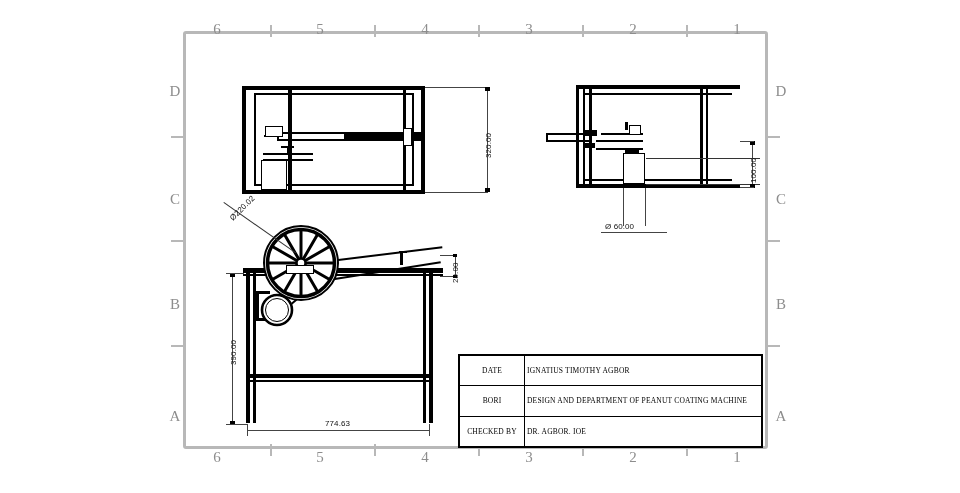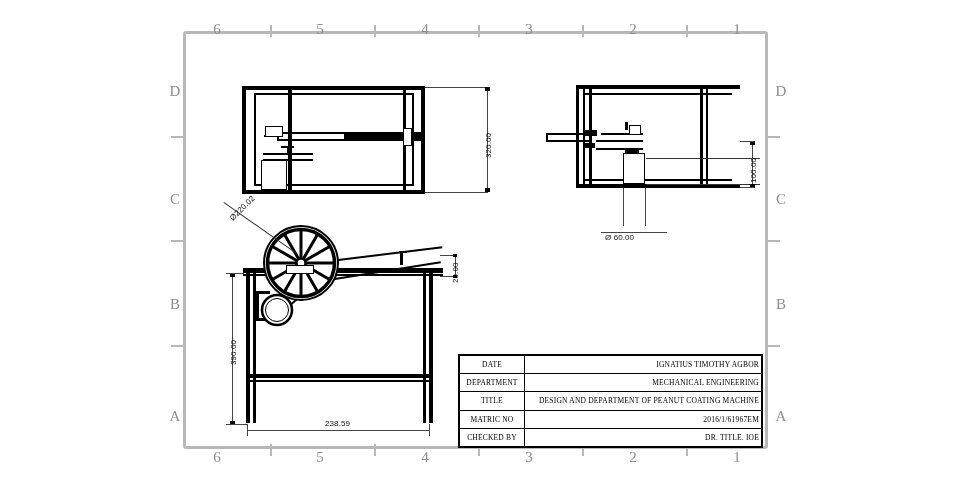--- a/index.html
+++ b/index.html
@@ -29,21 +29,21 @@
   
   #titleblock{position:absolute;left:458px;top:354px;width:305px;height:94px;
               border:1px solid #000;box-sizing:border-box;background:#fff;}
   #titleblock table{border-collapse:collapse;width:100%;height:100%;
                     table-layout:fixed;}
   #titleblock td{border:1px solid #000;padding:0 2px;
                  font-family:"Liberation Serif",serif;font-size:7.5px;
                  letter-spacing:.2px;height:15px;white-space:nowrap;
                  overflow:hidden;}
   td.lbl{width:60px;text-align:center;}
-  td.val{text-align:right;}
+  td.val{text-align:left;}
 
   
   .wheel{position:absolute;}
 </style>
 </head>
 <body>
 
 <div id="sheet">
 
   <div class="frame-outer"></div>
@@ -184,21 +184,21 @@
     <div class="ln" style="left:752px;top:141px;width:1px;height:47px;background:#444;"></div>
     <div class="ln" style="left:750px;top:141px;width:5px;height:4px;"></div>
     <div class="ln" style="left:750px;top:184px;width:5px;height:4px;"></div>
     <div class="ln" style="left:740px;top:141px;width:14px;height:1px;background:#444;"></div>
     <div class="ln" style="left:740px;top:187px;width:14px;height:1px;background:#444;"></div>
     <div class="dim vert" style="left:749px;top:183px;">100.00</div>
   </div>
 
   <div>
     <div class="ln" style="left:601px;top:232px;width:66px;height:1px;background:#444;"></div>
-    <div class="dim" style="left:605px;top:233px;">Ø 60.00</div>
+    <div class="dim" style="left:605px;top:222px;">Ø 60.00</div>
   </div>
 
   <div>
 
     <div class="ln" style="left:243px;top:268px;width:200px;height:5px;"></div>
     <div class="ln" style="left:243px;top:274px;width:200px;height:2px;"></div>
 
     <div class="ln" style="left:246px;top:273px;width:4px;height:150px;"></div>
     <div class="ln" style="left:253px;top:273px;width:3px;height:150px;"></div>
 
@@ -261,52 +261,44 @@
     <div class="ln" style="left:230px;top:421px;width:5px;height:4px;"></div>
     <div class="ln" style="left:226px;top:273px;width:18px;height:1px;background:#444;"></div>
     <div class="ln" style="left:226px;top:424px;width:22px;height:1px;background:#444;"></div>
     <div class="dim vert" style="left:229px;top:365px;">390.00</div>
   </div>
 
   <div>
     <div class="ln" style="left:247px;top:430px;width:183px;height:1px;background:#444;"></div>
     <div class="ln" style="left:247px;top:424px;width:1px;height:12px;background:#444;"></div>
     <div class="ln" style="left:429px;top:424px;width:1px;height:12px;background:#444;"></div>
-    <div class="dim" style="left:325px;top:419px;">238.59</div>
+    <div class="dim" style="left:325px;top:419px;">774.63</div>
   </div>
 
   <div>
     <div class="ln" style="left:455px;top:254px;width:1px;height:24px;background:#444;"></div>
     <div class="ln" style="left:440px;top:255px;width:17px;height:1px;background:#444;"></div>
     <div class="ln" style="left:440px;top:276px;width:17px;height:1px;background:#444;"></div>
     <div class="ln" style="left:453px;top:254px;width:4px;height:3px;"></div>
     <div class="ln" style="left:453px;top:275px;width:4px;height:3px;"></div>
     <div class="dim vert" style="left:451px;top:283px;">28.00</div>
   </div>
 
   <div id="titleblock">
     <table>
       <tbody>
         <tr>
           <td class="lbl">DATE</td>
           <td class="val">IGNATIUS TIMOTHY AGBOR</td>
         </tr>
         <tr>
-          <td class="lbl">DEPARTMENT</td>
-          <td class="val">MECHANICAL ENGINEERING</td>
-        </tr>
-        <tr>
-          <td class="lbl">TITLE</td>
+          <td class="lbl">BORI</td>
           <td class="val">DESIGN AND DEPARTMENT OF PEANUT COATING MACHINE</td>
         </tr>
         <tr>
-          <td class="lbl">MATRIC NO</td>
-          <td class="val">2016/1/61967EM</td>
-        </tr>
-        <tr>
           <td class="lbl">CHECKED BY</td>
-          <td class="val">DR. TITLE. IOE</td>
+          <td class="val">DR. AGBOR. IOE</td>
         </tr>
       </tbody>
     </table>
   </div>
 
 </div>
 
 </body></html>

